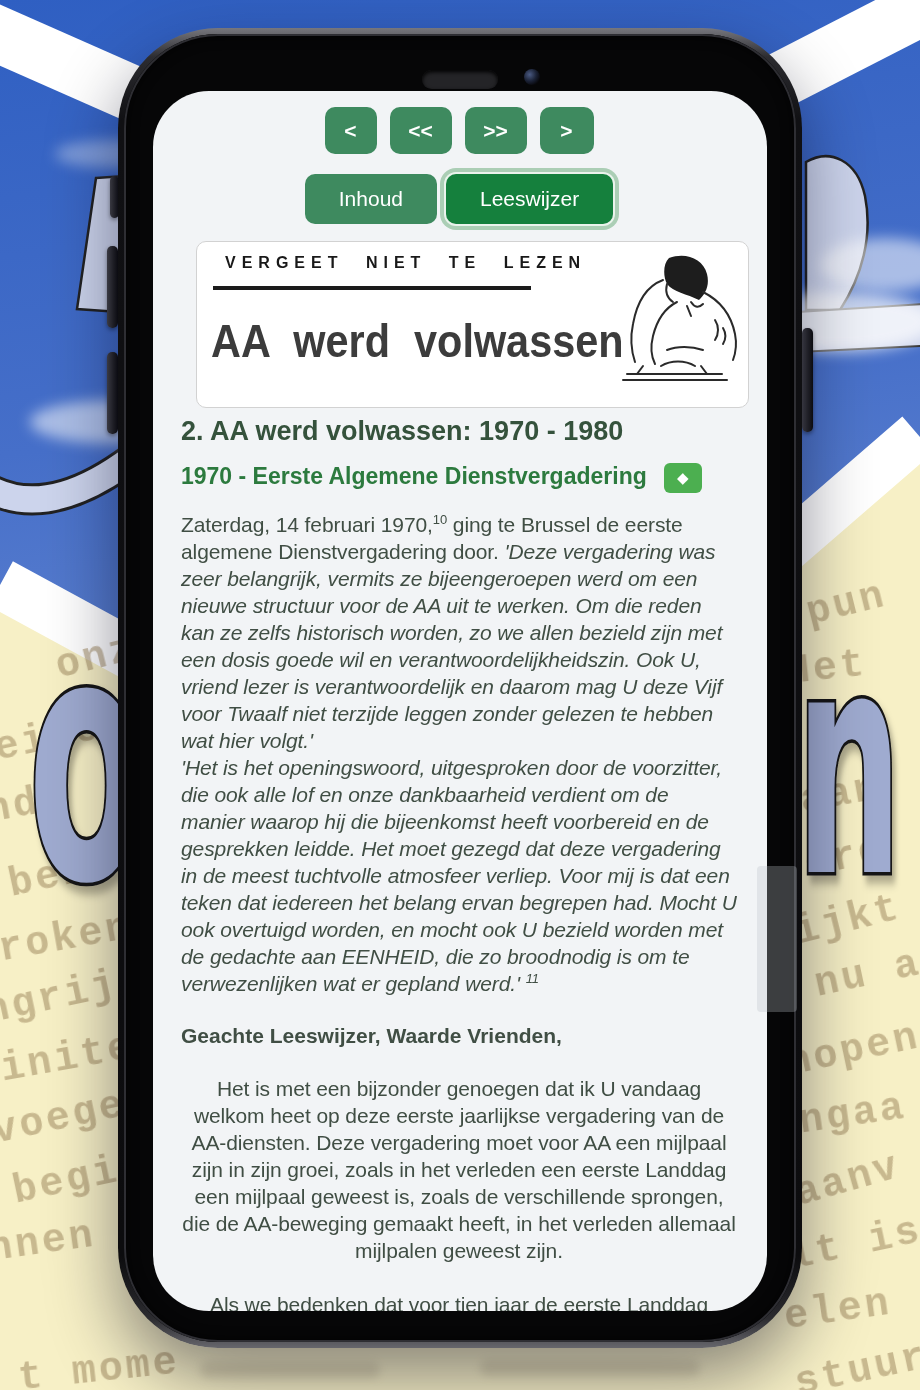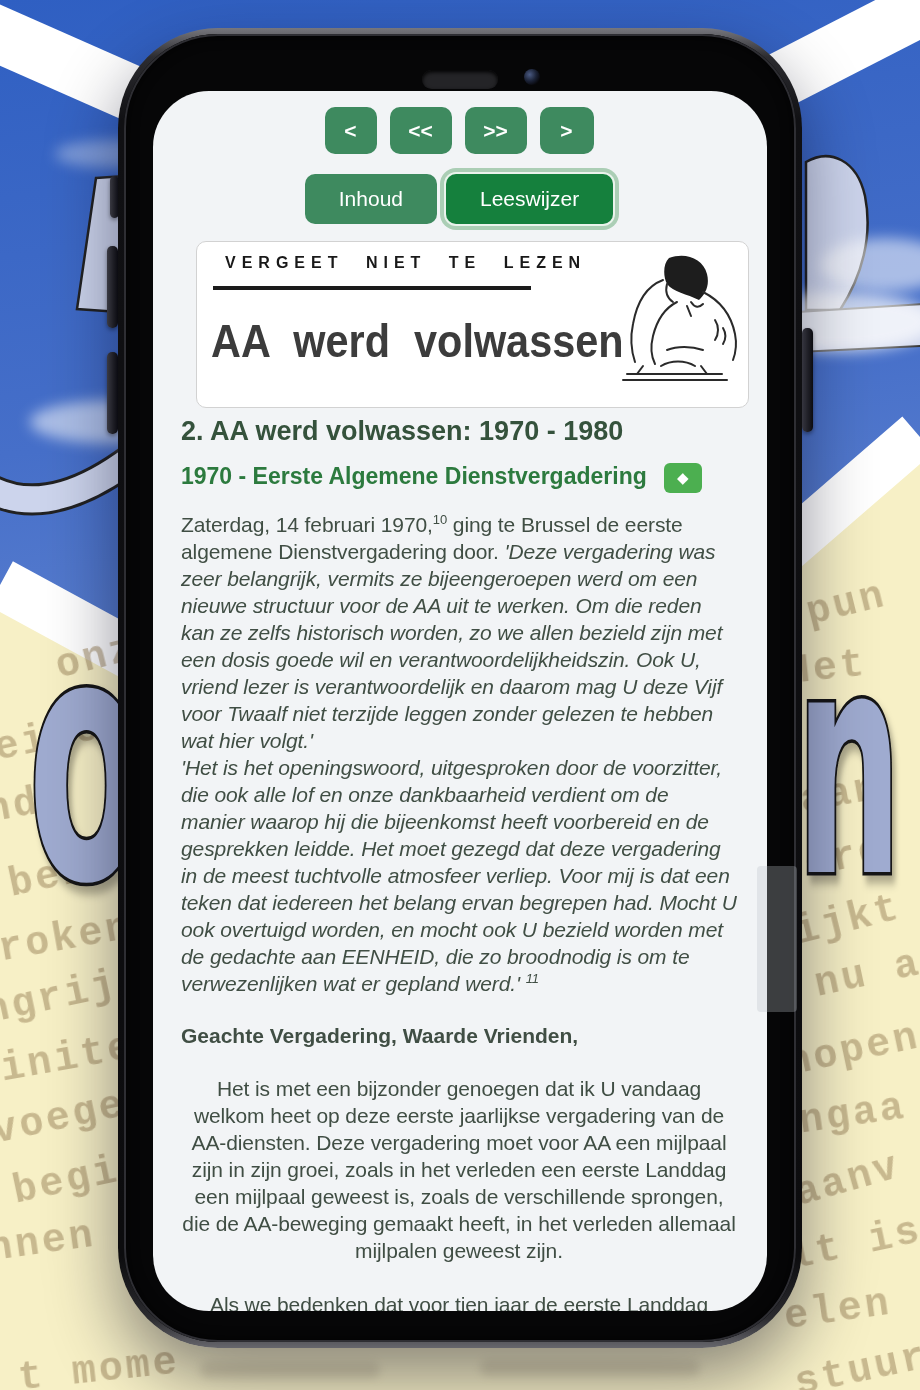--- a/index.html
+++ b/index.html
@@ -176,21 +176,21 @@
 
           <h2 class="head">2. AA werd volwassen: 1970 - 1980</h2>
 
           <div class="sub-row">
             <span class="sub">1970 - Eerste Algemene Dienstvergadering</span>
             <span class="badge">◆</span>
           </div>
 
           <p class="body"><span>Zaterdag, 14 februari 1970,</span><sup class="fn">10</sup><span> ging te Brussel de eerste algemene Dienstvergadering door. </span><span class="it">'Deze vergadering was zeer belangrijk, vermits ze bijeengeroepen werd om een nieuwe structuur voor de AA uit te werken. Om die reden kan ze zelfs historisch worden, zo we allen bezield zijn met een dosis goede wil en verantwoordelijkheidszin. Ook U, vriend lezer is verantwoordelijk en daarom mag U deze Vijf voor Twaalf niet terzijde leggen zonder gelezen te hebben wat hier volgt.'</span><br><span class="it">'Het is het openingswoord, uitgesproken door de voorzitter, die ook alle lof en onze dankbaarheid verdient om de manier waarop hij die bijeenkomst heeft voorbereid en de gesprekken leidde. Het moet gezegd dat deze vergadering in de meest tuchtvolle atmosfeer verliep. Voor mij is dat een teken dat iedereen het belang ervan begrepen had. Mocht U ook overtuigd worden, en mocht ook U bezield worden met de gedachte aan EENHEID, die zo broodnodig is om te verwezenlijken wat er gepland werd.' </span><sup class="fn it">11</sup></p>
 
-          <p class="greet">Geachte Vergadering, Waarde Vrienden,</p>
+          <p class="greet">Geachte Leeswijzer, Waarde Vrienden,</p>
 
           <p class="body sp">Het is met een bijzonder genoegen dat ik U vandaag welkom heet op deze eerste jaarlijkse vergadering van de AA-diensten. Deze vergadering moet voor AA een mijlpaal zijn in zijn groei, zoals in het verleden een eerste Landdag een mijlpaal geweest is, zoals de verschillende sprongen, die de AA-beweging gemaakt heeft, in het verleden allemaal mijlpalen geweest zijn.</p>
 
           <p class="body sp">Als we bedenken dat voor tien jaar de eerste Landdag gehouden werd, dat AA in Vlaams-België zowat dertien, veertien jaar geleden, zeer aarzelend begonnen is, met link</p>
 
         </div>
       </div>
     </div>
   </div>
 

